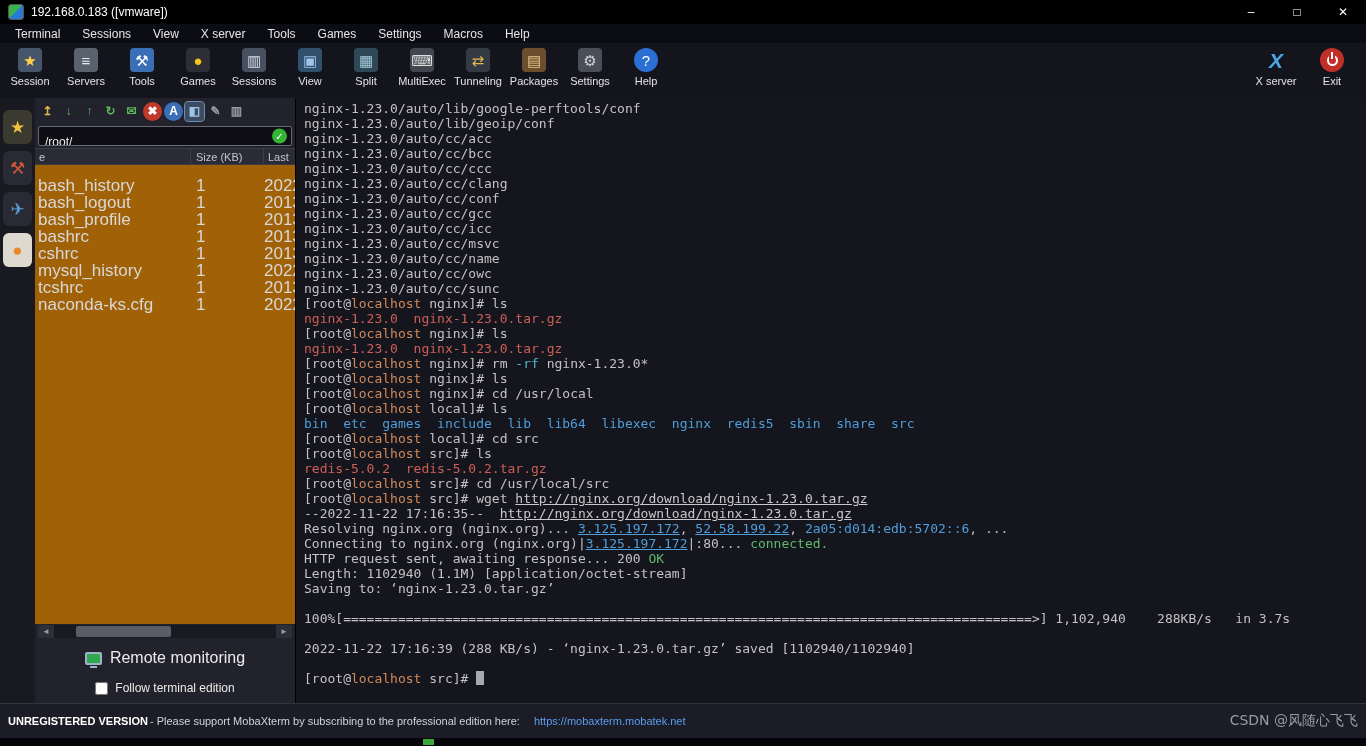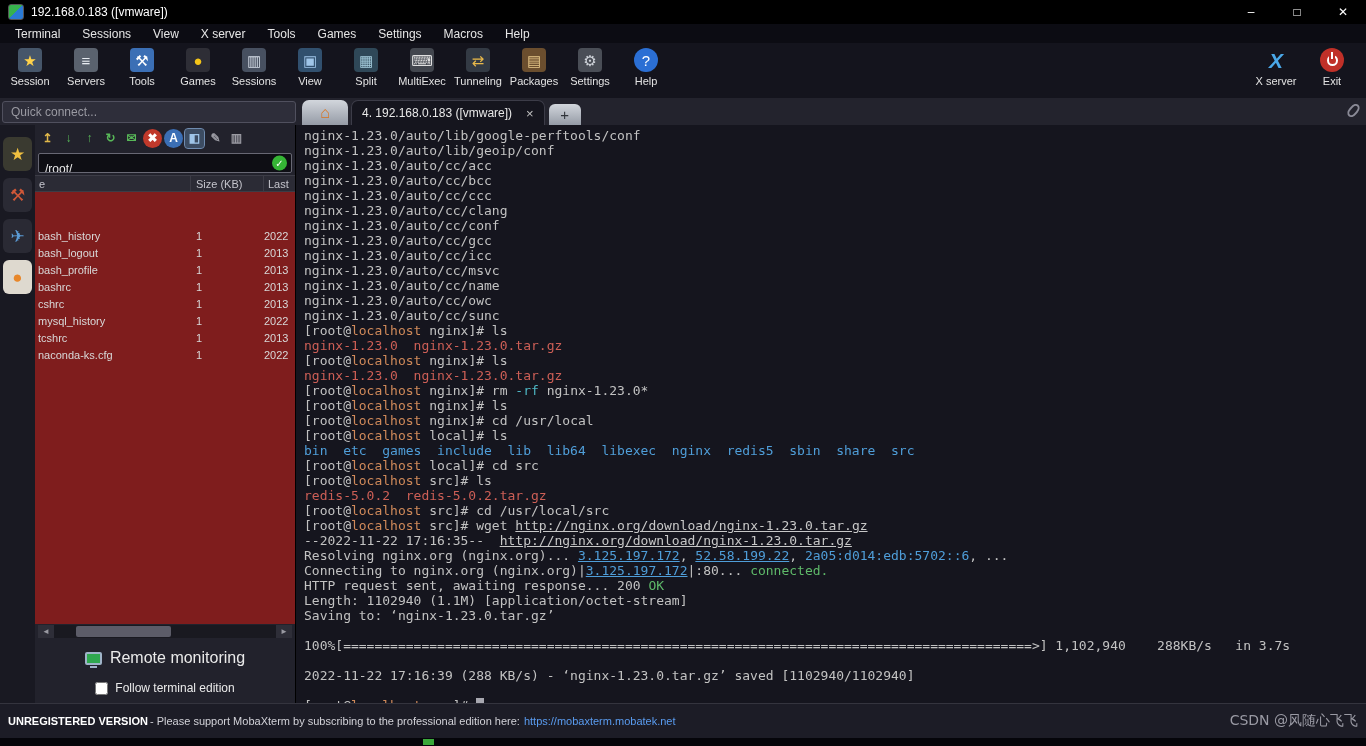--- a/index.html
+++ b/index.html
@@ -50,21 +50,21 @@
   .sb-toolbar{flex:0 0 26px;display:flex;align-items:center;padding:0 3px;gap:2px;}
   .sbt-icon{width:19px;height:19px;display:flex;align-items:center;justify-content:center;font-size:12px;font-weight:bold;border-radius:3px;line-height:1;}
   .sbt-icon.active{background:#3c4c62;outline:1px solid #6f8cb0;}
   .sb-path{flex:0 0 24px;display:flex;align-items:center;padding:0 3px;position:relative;}
   .path-input{flex:1;height:20px;background:#0e0e14;border:1px solid #686874;color:#ececec;font-size:12px;padding:12px 24px 0 6px;border-radius:2px;outline:none;}
   .path-check{position:absolute;right:8px;top:50%;transform:translateY(-50%);width:15px;height:15px;border-radius:50%;background:#35b535;color:#fff;font-size:10px;display:flex;align-items:center;justify-content:center;}
   .sb-header{flex:0 0 17px;background:#2b2b35;border-top:1px solid #3c3c46;border-bottom:1px solid #3c3c46;display:flex;align-items:center;font-size:11px;color:#c4c4cc;}
   .h-name{flex:1;padding-left:4px;border-right:1px solid #3c3c46;height:100%;display:flex;align-items:center;}
   .h-size{width:73px;padding-left:5px;border-right:1px solid #3c3c46;height:100%;display:flex;align-items:center;}
   .h-last{width:31px;padding-left:4px;height:100%;display:flex;align-items:center;}
-  .sb-files{flex:1;background:#7f1d1d;padding-top:35px;overflow:hidden;font-size:11px;color:#d8d8d8;}
+  .sb-files{flex:1;background:#a16207;padding-top:12px;overflow:hidden;font-size:17px;color:#d8d8d8;}
   .file-row{height:17px;display:flex;align-items:center;}
   .f-name{flex:1;padding-left:3px;white-space:nowrap;}
   .f-size{width:73px;padding-left:5px;}
   .f-last{width:31px;}
   .sb-hscroll{flex:0 0 15px;display:flex;align-items:center;margin:0 3px;}
   .scroll-arrow{width:16px;height:13px;color:#9a9aa2;font-size:8px;display:flex;align-items:center;justify-content:center;background:#2e2e38;}
   .scroll-track{flex:1;height:13px;background:#191920;position:relative;}
   .scroll-thumb{position:absolute;left:22px;width:95px;top:1px;bottom:1px;background:#5c5c68;border-radius:2px;}
   .sb-remote{flex:0 0 30px;display:flex;align-items:center;justify-content:center;color:#eaeaea;font-size:16px;margin-top:4px;}
   .monitor-icon{width:17px;height:13px;border:2px solid #9fb4c8;border-radius:2px;background:#2fa84f;position:relative;margin-right:8px;}
@@ -81,21 +81,21 @@
   .b{color:#4f9ed9;}
   .bu{color:#4f9ed9;text-decoration:underline;}
   .c{color:#4fb8c6;}
   .g{color:#5fba6a;}
   .u{color:#c8c8c8;text-decoration:underline;}
   .cur{display:inline-block;width:8px;height:14px;background:#a8a8b0;vertical-align:-2px;}
 
   
   .statusbar{flex:0 0 20px;background:#1c1c26;border-top:1px solid #34343e;display:flex;align-items:center;font-size:11px;color:#d2d2d8;padding:8px 8px;}
   .sb-version{font-weight:bold;color:#ffffff;margin-right:2px;}
-  .sb-link{color:#5a9cf0;margin-left:4px;}
+  .sb-link{color:#5a9cf0;margin-left:14px;}
   .sb-watermark{margin-left:auto;color:#9a9aa4;font-size:14px;font-family:"DejaVu Sans",sans-serif;}
 
   
   .sliver{flex:0 0 8px;background:#05050a;position:relative;}
   .peek{position:absolute;left:423px;top:1px;width:11px;height:6px;background:#3aa83a;}
 </style>
 </head>
 <body>
 
 <div class="window">
@@ -180,32 +180,20 @@
         </div>
         <div class="tb-item">
           <div class="tb-icon round" style="background: rgb(192, 48, 40); color: rgb(255, 255, 255);">
             <span class="pwr"></span>
           </div>
           <div class="tb-label">Exit</div>
         </div>
       </div>
   </div>
 
-  <div class="tabbar">
-    <input class="quick-connect" placeholder="Quick connect..." style="">
-    <div class="tab-home">
-      <span class="home-glyph">⌂</span>
-    </div>
-    <div class="tab-session">
-      <span>4. 192.168.0.183 ([vmware])</span>
-      <span class="tab-close">×</span>
-    </div>
-    <div class="tab-new">+</div>
-    <span class="paperclip"></span>
-  </div>
 
   <div class="main">
 
     <div class="leftstrip">
         <div class="ls-tile" style="background: rgb(58, 58, 48); color: rgb(240, 192, 64);">★</div>
         <div class="ls-tile" style="background: rgb(42, 42, 52); color: rgb(208, 88, 56);">⚒</div>
         <div class="ls-tile" style="background: rgb(42, 42, 52); color: rgb(91, 155, 213);">✈</div>
         <div class="ls-tile" style="background: rgb(222, 217, 207); color: rgb(232, 135, 42);">●</div>
       </div>
 

